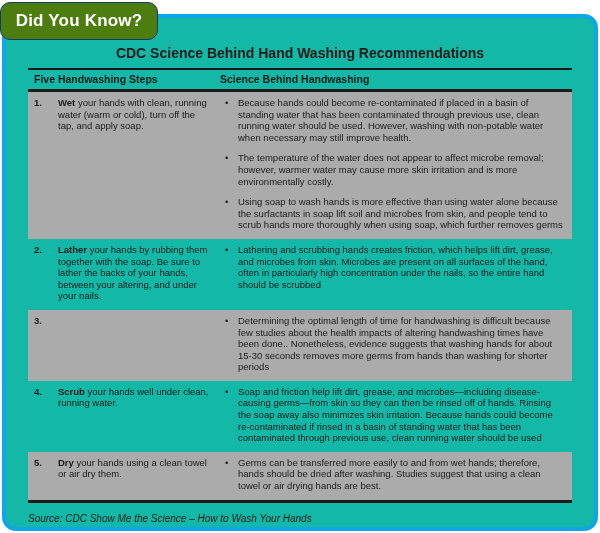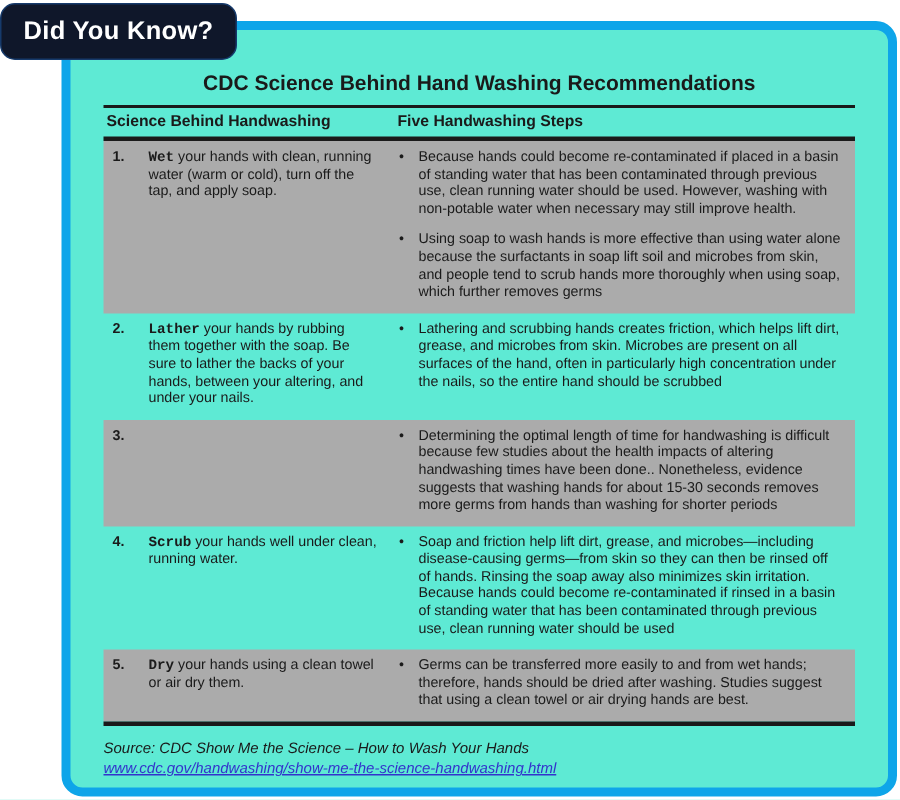--- a/index.html
+++ b/index.html
@@ -8,31 +8,30 @@
     position:relative;
     width:600px;height:533px;
     background:#ffffff;
     overflow:hidden;
     font-family:"Liberation Sans", sans-serif;
     color:#1a1a1a;
   }
   .card{
     position:absolute;
     left:2px;right:2px;top:14px;bottom:2px;
-    background:#5eead4;
-    border:6px solid #0ea5e9;
+    background:#14b8a6;
+    border:4px solid #0ea5e9;
     border-radius:14px;
     overflow:hidden;
-    margin-left:39px;
   }
   .badge{
     position:absolute;
     left:0;top:2px;
     width:158px;height:38px;
-    background:#0f172a;
+    background:#4d7c0f;
     border:1px solid #163a6b;
     border-radius:10px;
     display:flex;align-items:center;justify-content:center;
     z-index:5;
   }
   .badge-label{
     color:#ffffff;
     font-weight:bold;
     font-size:17px;
     letter-spacing:0.2px;
@@ -66,21 +65,21 @@
   .cell-left{
     padding:5px 6px 8px 6px;
     display:grid;
     grid-template-columns:24px 1fr;
     align-content:start;
     font-size:9.5px;
     line-height:11.6px;
   }
   .num{font-weight:bold;}
   .step{margin:0;}
-  .step b{font-weight:bold;font-family:Liberation Mono, monospace;}
+  .step b{font-weight:bold;}
   .cell-right{
     padding:5px 8px 8px 4px;
     font-size:9.5px;
     line-height:11.6px;
   }
   .bullet{
     position:relative;
     padding-left:16px;
   }
   .bullet::before{
@@ -111,35 +110,36 @@
   </div>
 
   <div class="card">
     <div class="card-inner">
 
       <h1 class="title">CDC Science Behind Hand Washing Recommendations</h1>
 
       <div class="rule-thin"></div>
 
       <div class="thead">
+        <div class="h left">Five Handwashing Steps</div>
         <div class="h right">Science Behind Handwashing</div>
-        <div class="h left">Five Handwashing Steps</div>
       </div>
 
       <div class="rule-thick"></div>
 
       <div>
 
         <div class="trow shade">
           <div class="cell-left">
             <span class="num">1.</span>
             <p class="step"><b>Wet</b><span> your hands with clean, running water (warm or cold), turn off the tap, and apply soap.</span></p>
           </div>
           <div class="cell-right">
             <div class="bullet">Because hands could become re-contaminated if placed in a basin of standing water that has been contaminated through previous use, clean running water should be used. However, washing with non-potable water when necessary may still improve health.</div>
+            <div class="bullet">The temperature of the water does not appear to affect microbe removal; however, warmer water may cause more skin irritation and is more environmentally costly.</div>
             <div class="bullet">Using soap to wash hands is more effective than using water alone because the surfactants in soap lift soil and microbes from skin, and people tend to scrub hands more thoroughly when using soap, which further removes germs</div>
           </div>
         </div>
 
         <div class="trow">
           <div class="cell-left">
             <span class="num">2.</span>
             <p class="step"><b>Lather</b><span> your hands by rubbing them together with the soap. Be sure to lather the backs of your hands, between your altering, and under your nails.</span></p>
           </div>
           <div class="cell-right">

